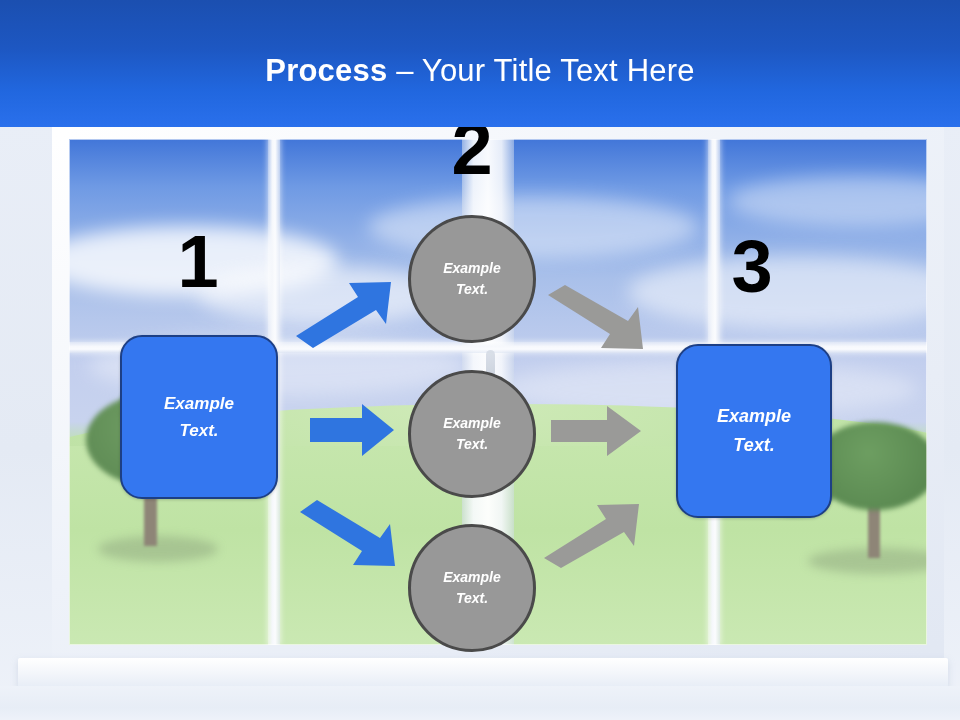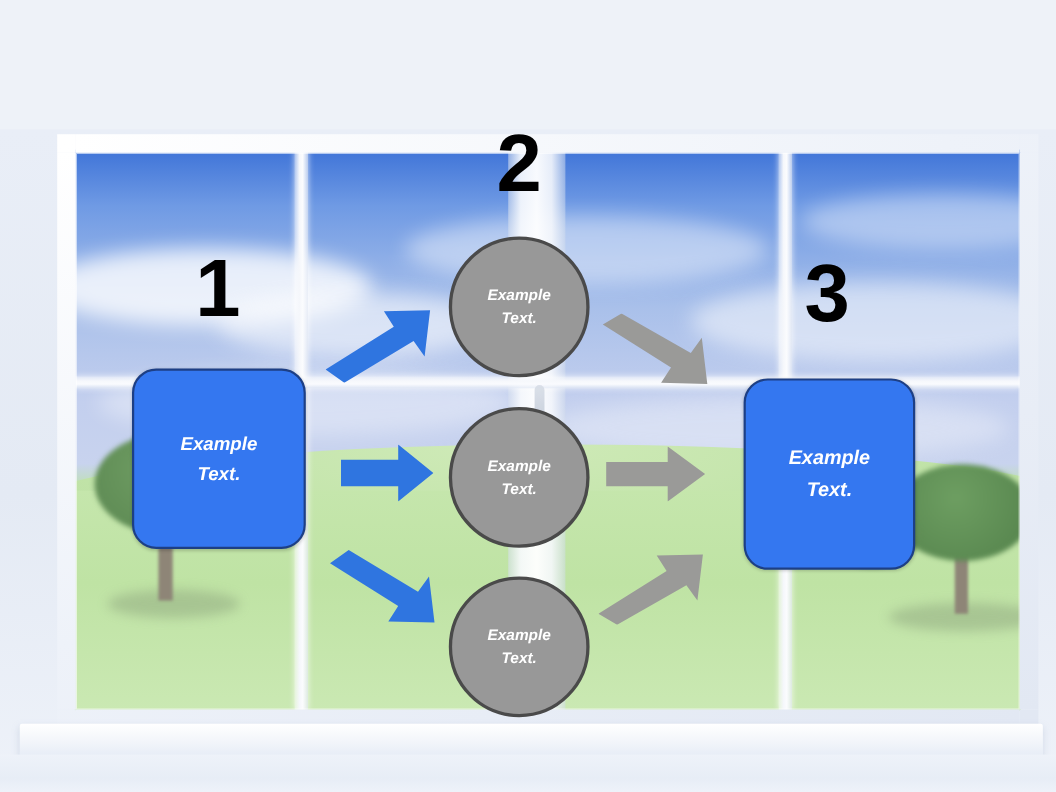--- a/index.html
+++ b/index.html
@@ -255,20 +255,25 @@
       <div class="sash-centre"></div>
       <div class="mullion-h" style="top:206px;"></div>
       <div class="sash-latch"></div>
     </div>
 
     <div class="casing"></div>
     <div class="sill"></div>
     <div class="sill-lower"></div>
   </div>
 
+  <div class="header">
+    <div class="title">
+      <span class="strong">Process</span><span class="light"> – Your Title Text Here</span>
+    </div>
+  </div>
 
   <div class="diagram">
 
     <div class="step-num" style="left:158px; top:225px;">1</div>
     <div class="step-num" style="left:432px; top:112px; z-index:25;">2</div>
     <div class="step-num" style="left:712px; top:230px;">3</div>
 
     <div class="box" style="left:120px; top:335px; width:158px; height:164px; font-size:17px; line-height:27px;">
       <span class="ln">Example</span>
       <span class="ln">Text.</span>

